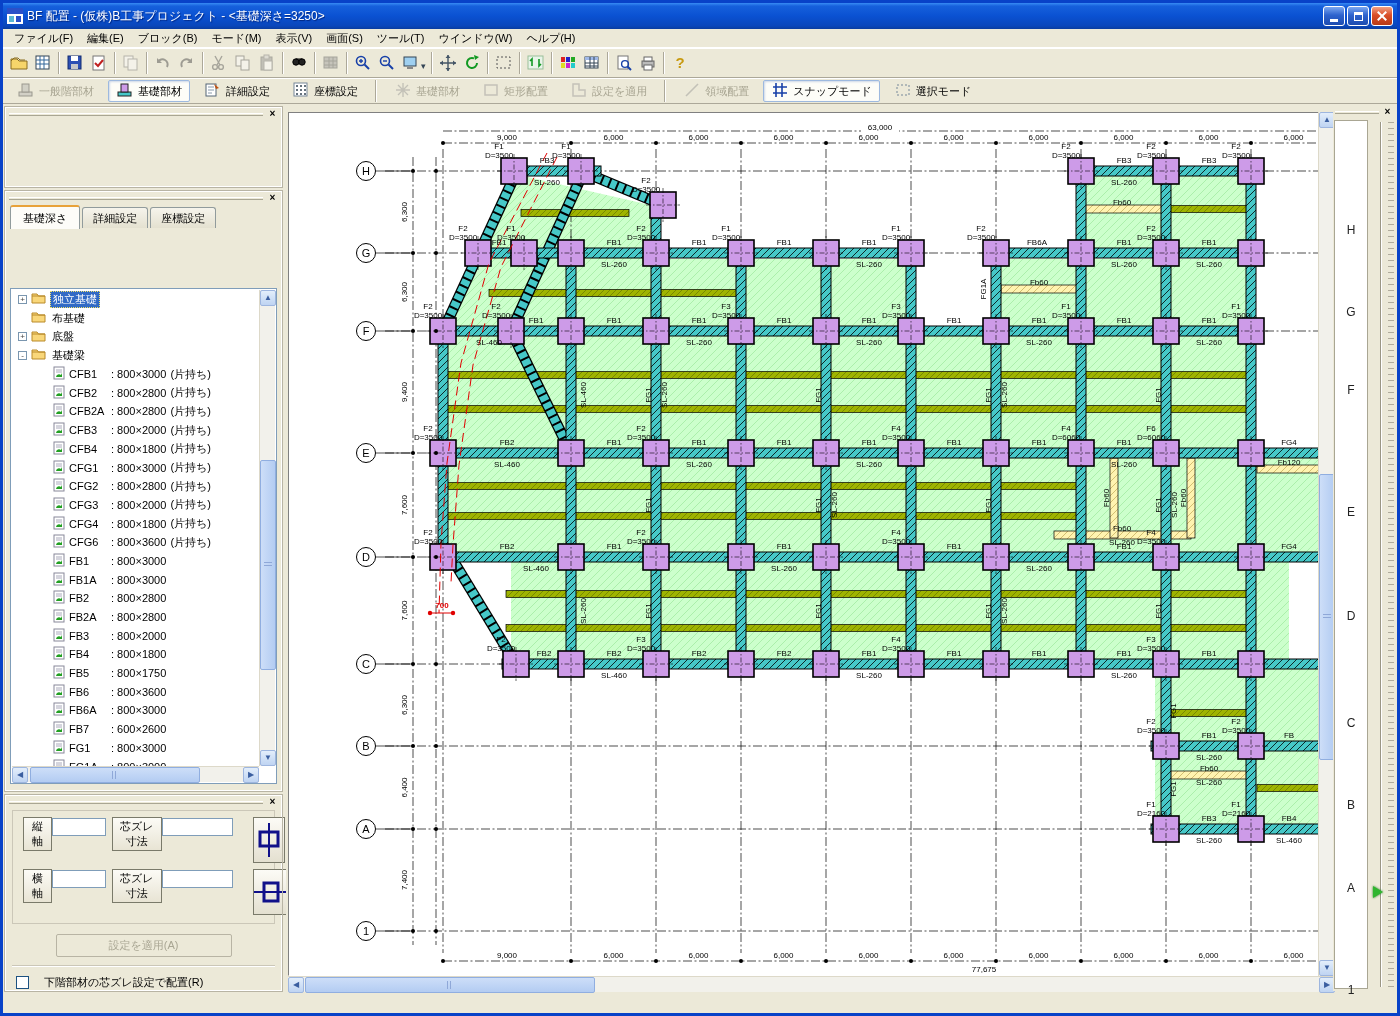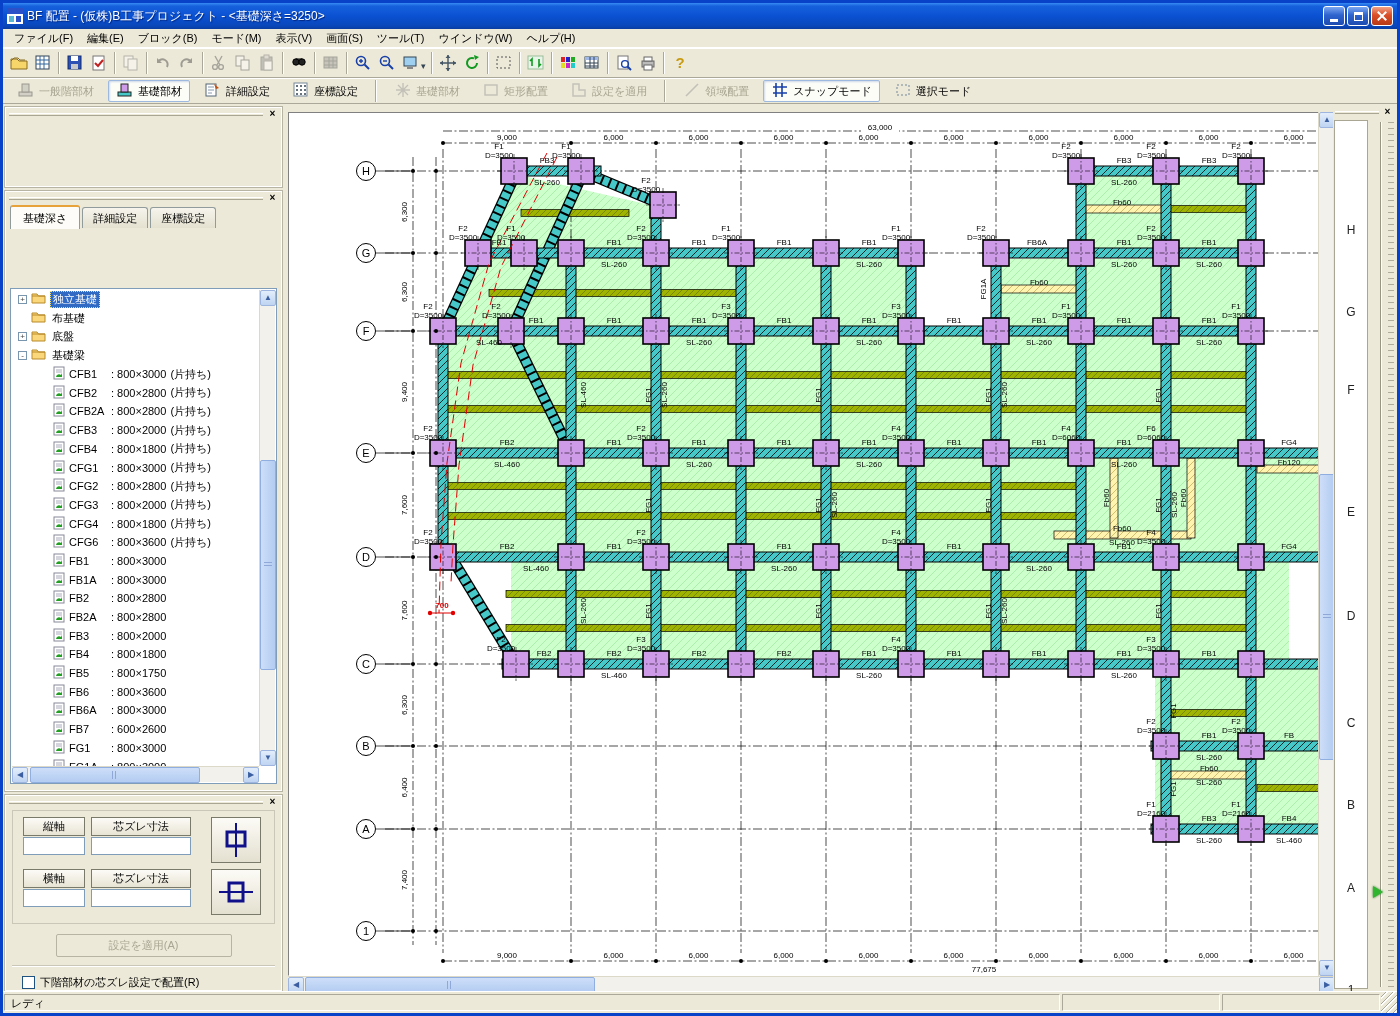--- a/index.html
+++ b/index.html
@@ -58,27 +58,27 @@
 
 .sbv{position:absolute;width:16px;background:#F2F1EB;border-left:1px solid #DDD9C9}
 .sbh{position:absolute;height:16px;background:#F2F1EB;border-top:1px solid #DDD9C9}
 .sbbtn{position:absolute;width:16px;height:16px;background:linear-gradient(#E3EEFB,#BFD4F2);border:1px solid #9EB6DF;border-radius:2px;color:#3B5FA0;font-size:8px;text-align:center;line-height:14px}
 .sbthumb{position:absolute;background:linear-gradient(90deg,#CDDEF8,#B3CCF2);border:1px solid #90AEE0;border-radius:2px}
 .sbthumb.h{background:linear-gradient(#CDDEF8,#B3CCF2)}
 .sbthumb:after{content:"";position:absolute;left:3px;right:3px;top:50%;height:5px;margin-top:-3px;background:repeating-linear-gradient(180deg,#8FA8D8 0 1px,transparent 1px 3px)}
 .sbthumb.h:after{left:50%;top:3px;bottom:3px;height:auto;width:5px;margin:0 0 0 -3px;background:repeating-linear-gradient(90deg,#8FA8D8 0 1px,transparent 1px 3px)}
 
 .ax-row{display:flex;align-items:flex-start;margin:6px 0 0 10px;gap:6px}
-.ax-col{display:flex;flex-direction:column}
+.ax-col{display:flex;flex-direction:row}
 .mini-btn{border:1px solid #7A7A6A;background:linear-gradient(#FCFBF6,#E8E4D4);font-size:11px;text-align:center;padding:1px 4px}
 .mini-input{border:1px solid #7F9DB9;background:#fff;height:18px;margin-top:1px}
 .big-ic{width:50px;height:46px;border:1px solid #7A7A6A;background:linear-gradient(#FCFBF6,#E4E0D0);display:flex;align-items:center;justify-content:center;margin-left:14px}
 #apply-btn{display:block;margin:10px auto 0;width:176px;text-align:center;border:1px solid #B8B4A4;background:#ECE9D8;color:#A9A693;padding:3px 0;border-radius:2px}
 #apply-sep{border-top:1px solid #CBC7B8;border-bottom:1px solid #fff;margin:8px 6px}
-#chk-row{display:flex;align-items:center;gap:5px;margin-left:16px}
+#chk-row{display:flex;align-items:center;gap:15px;margin-left:10px}
 #chk-box{width:13px;height:13px;border:1px solid #1D5281;background:#fff}
 
 #canvaswrap{position:absolute;left:283px;top:103px;width:1048px;bottom:22px;background:#ECE9D8}
 #canvas{position:absolute;left:2px;top:6px;width:1031px;height:864px;background:#fff;border:1px solid #808080;border-right-color:#fff;border-bottom-color:#fff}
 #cv-sbv{top:6px;right:0;height:864px}
 #cv-sbh{left:2px;top:870px;width:1047px}
 
 #rightdock{position:absolute;right:2px;top:103px;width:62px;bottom:22px;background:#ECE9D8}
 #rd-head{height:12px;display:flex;align-items:center;padding:0 2px;gap:3px}
 #rd-body{position:absolute;left:1px;top:14px;bottom:2px;width:34px;background:#fff;border:1px solid #A9A693}
@@ -1310,19 +1310,13 @@
         <div class="rd-letter" style="top: 760px;">A</div>
         <div class="rd-letter" style="top: 862px;">1</div>
       </div>
     <div id="rd-ruler">
       <div id="rd-track"></div>
       <div id="rd-ticks"></div>
       <div id="rd-arrow" style="top:764px"></div>
     </div>
   </div>
 
-  <div id="statusbar">
-    <div class="sb-pane" id="sb-text">レディ</div>
-    <div class="sb-pane sb-small"></div>
-    <div class="sb-pane sb-small"></div>
-    <div id="sb-grip"></div>
-  </div>
 </div>
 
 </body></html>

